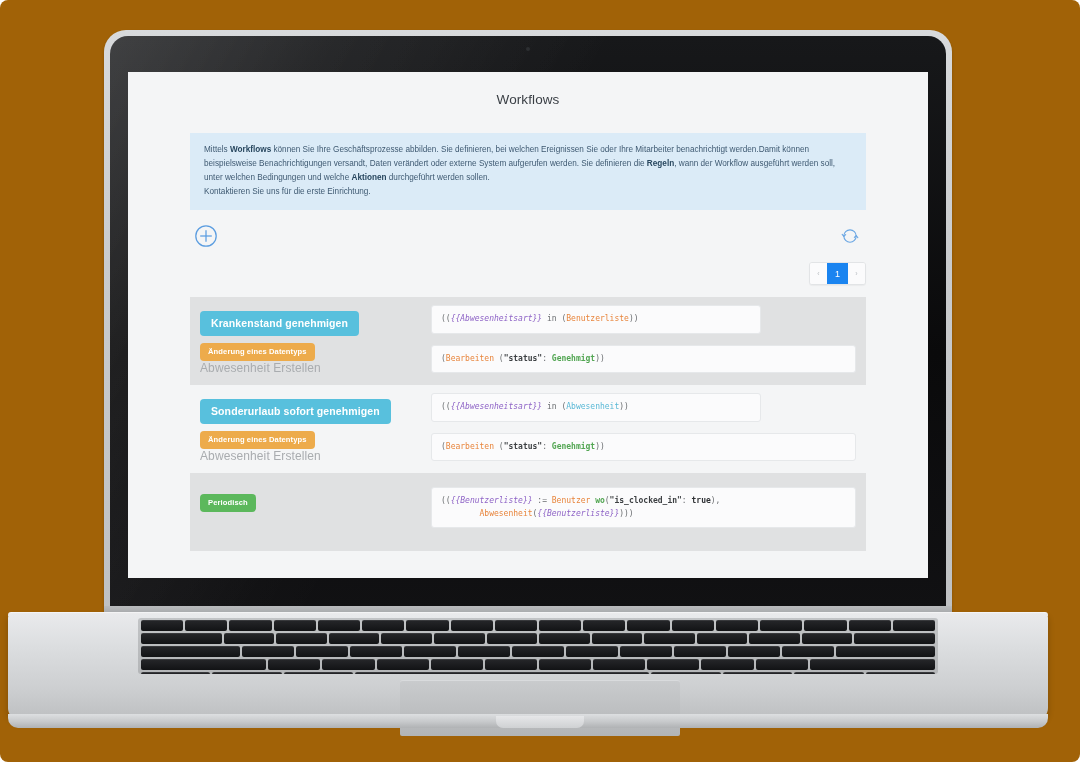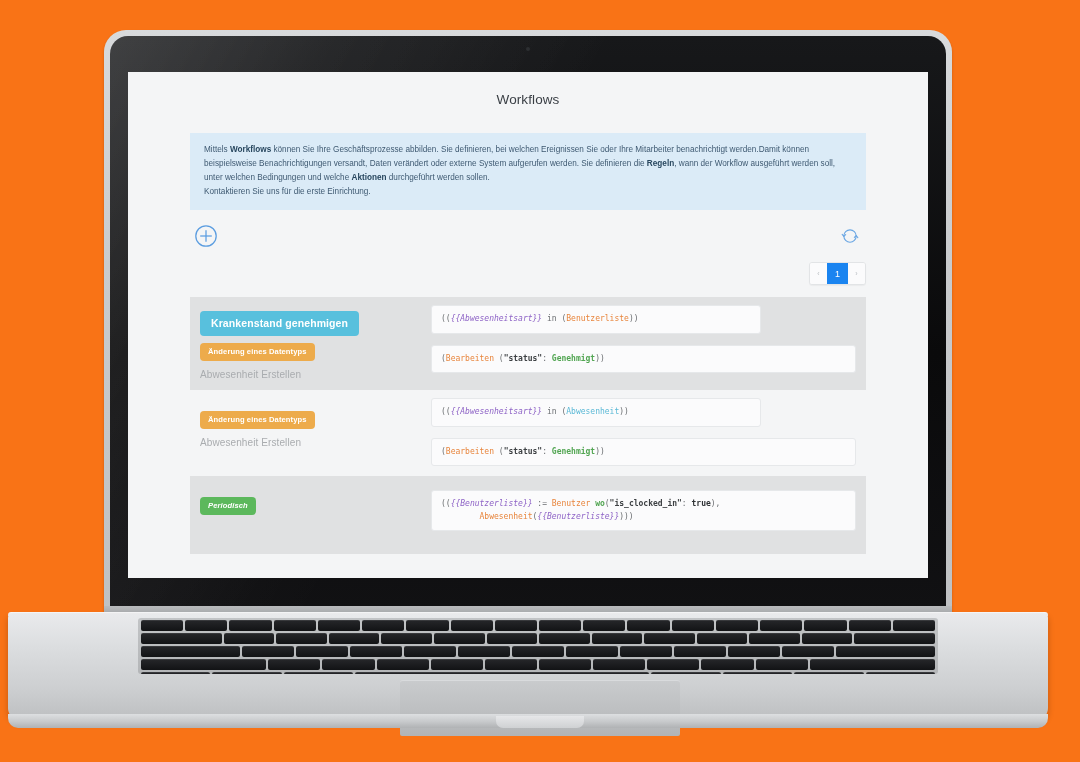--- a/index.html
+++ b/index.html
@@ -9,21 +9,22 @@
     width: 1080px; height: 762px;
     background: #ffffff;
     font-family: "Liberation Sans", sans-serif;
     overflow: hidden;
   }
 
   #stage {
     position: relative;
     width: 1080px;
     height: 762px;
-    background: #f97316;
+    background: #a16207;
+    border-radius: 8px;
   }
 
   
 
   
   .lid {
     position: absolute;
     left: 104px; top: 30px;
     width: 848px; height: 586px;
     border-radius: 22px 22px 6px 6px;
@@ -253,23 +254,22 @@
     font-size: 10.5px;
     padding: 6px 11px 7px 11px;
   }
   .pill-trigger {
     font-size: 7.6px;
     padding: 4px 8px 5px 8px;
     margin-top: 7px;
   }
 
   .wf-sub {
-    font-size: 10px;
+    font-size: 12px;
     color: #a9acaf;
-    margin-top: 8px;
     letter-spacing: .1px;
   }
 
   .code-box {
     background: #fbfbfc;
     border: 1px solid #e6e8ea;
     border-radius: 3px;
     padding: 7px 9px;
     font-family: "DejaVu Sans Mono", "Liberation Mono", monospace;
     font-size: 8px;
@@ -347,28 +347,28 @@
 
         <div class="wf-table" id="wf-table">
             <div class="wf-row shade">
               <div class="wf-left"><div class="pill pill-name" style="background: rgb(88, 192, 221);">Krankenstand genehmigen</div><div><div class="pill pill-trigger" style="background: rgb(237, 171, 75);">Änderung eines Datentyps</div></div><div class="wf-sub">Abwesenheit Erstellen</div></div>
               <div class="wf-right">
                 <div class="code-box cond"><span class="t-punct">((</span><span class="t-var">{{Abwesenheitsart}}</span><span class="t-punct"> in (</span><span class="t-orange">Benutzerliste</span><span class="t-punct">))</span></div>
                 <div class="code-box act"><span class="t-punct">(</span><span class="t-orange">Bearbeiten</span><span class="t-punct"> (</span><span class="t-str">"status"</span><span class="t-punct">: </span><span class="t-green">Genehmigt</span><span class="t-punct">))</span></div>
               </div>
             </div>
             <div class="wf-row plain">
-              <div class="wf-left"><div><div class="pill pill-trigger" style="background: rgb(237, 171, 75);">Änderung eines Datentyps</div></div><div class="wf-sub">Abwesenheit Erstellen</div></div>
+              <div class="wf-left"><div class="pill pill-name" style="background: rgb(88, 192, 221);">Sonderurlaub sofort genehmigen</div><div><div class="pill pill-trigger" style="background: rgb(237, 171, 75);">Änderung eines Datentyps</div></div><div class="wf-sub">Abwesenheit Erstellen</div></div>
               <div class="wf-right">
                 <div class="code-box cond"><span class="t-punct">((</span><span class="t-var">{{Abwesenheitsart}}</span><span class="t-punct"> in (</span><span class="t-cyan">Abwesenheit</span><span class="t-punct">))</span></div>
                 <div class="code-box act"><span class="t-punct">(</span><span class="t-orange">Bearbeiten</span><span class="t-punct"> (</span><span class="t-str">"status"</span><span class="t-punct">: </span><span class="t-green">Genehmigt</span><span class="t-punct">))</span></div>
               </div>
             </div>
             <div class="wf-row shade">
-              <div class="wf-left"><div><div class="pill pill-trigger" style="background: rgb(92, 184, 92); font-style: italic;">Periodisch</div></div></div>
+              <div class="wf-left"><div><div class="pill pill-trigger" style="background: rgb(92, 184, 92);">Periodisch</div></div></div>
               <div class="wf-right">
                 <div class="code-box act" style="margin-top: 6px;"><span class="t-punct">((</span><span class="t-var">{{Benutzerliste}}</span><span class="t-punct"> := </span><span class="t-orange">Benutzer</span><span class="t-green"> wo</span><span class="t-punct">(</span><span class="t-str">"is_clocked_in"</span><span class="t-punct">: </span><span class="t-bool">true</span><span class="t-punct">),
         </span><span class="t-orange">Abwesenheit</span><span class="t-punct">(</span><span class="t-var">{{Benutzerliste}}</span><span class="t-punct">)))</span></div>
               </div>
             </div>
           </div>
 
       </div>
     </div>
   </div>

